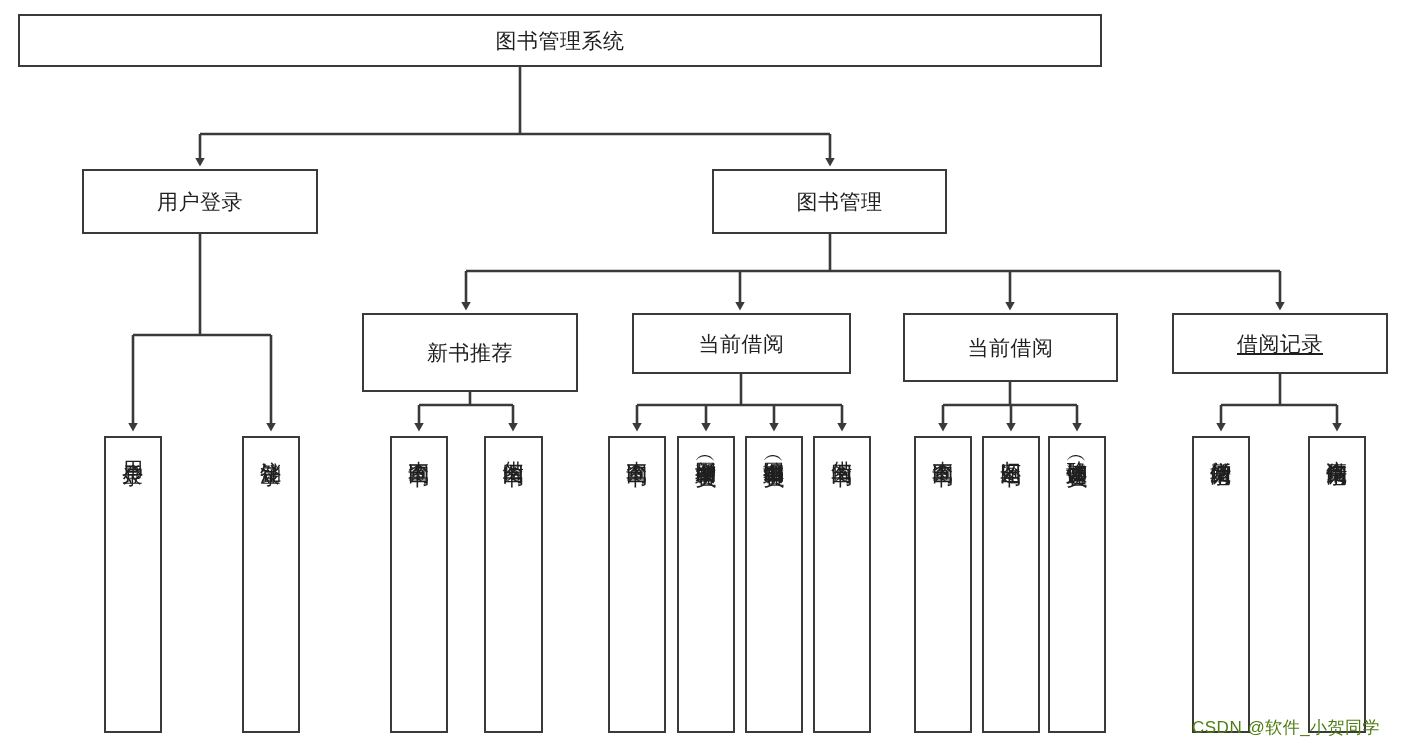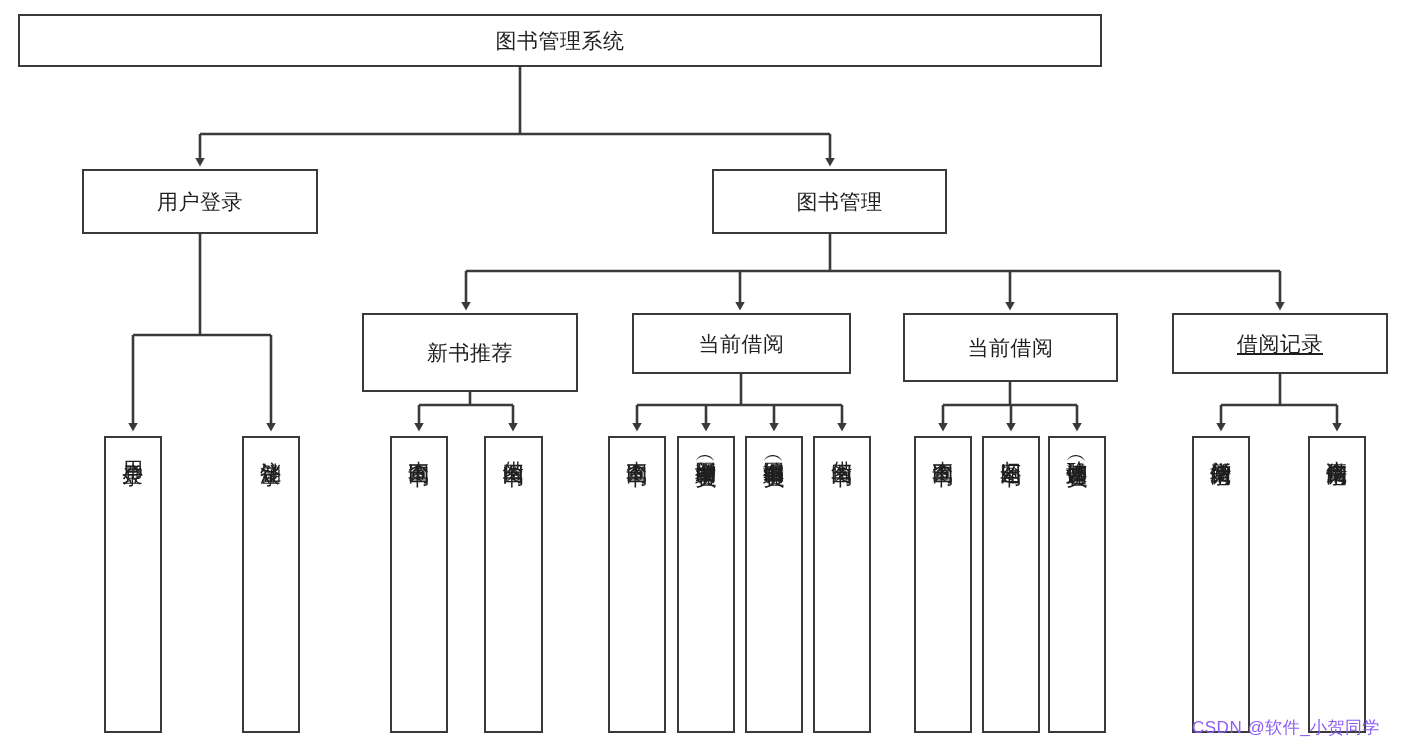--- a/index.html
+++ b/index.html
@@ -52,21 +52,21 @@
     letter-spacing: 2px;
     white-space: nowrap;
     color: #1f1f1f;
   }
   .node.vert.tall .vlabel {
     letter-spacing: 1px;
   }
   .watermark {
     position: absolute;
     font-size: 17px;
-    color: #8b5cf6;
+    color: #4d7c0f;
     white-space: nowrap;
     letter-spacing: 0.5px;
   }
 </style>
 </head>
 <body>
 
 <div id="canvas">
 
   <svg class="wires" viewBox="0 0 1405 747" xmlns="http://www.w3.org/2000/svg">

